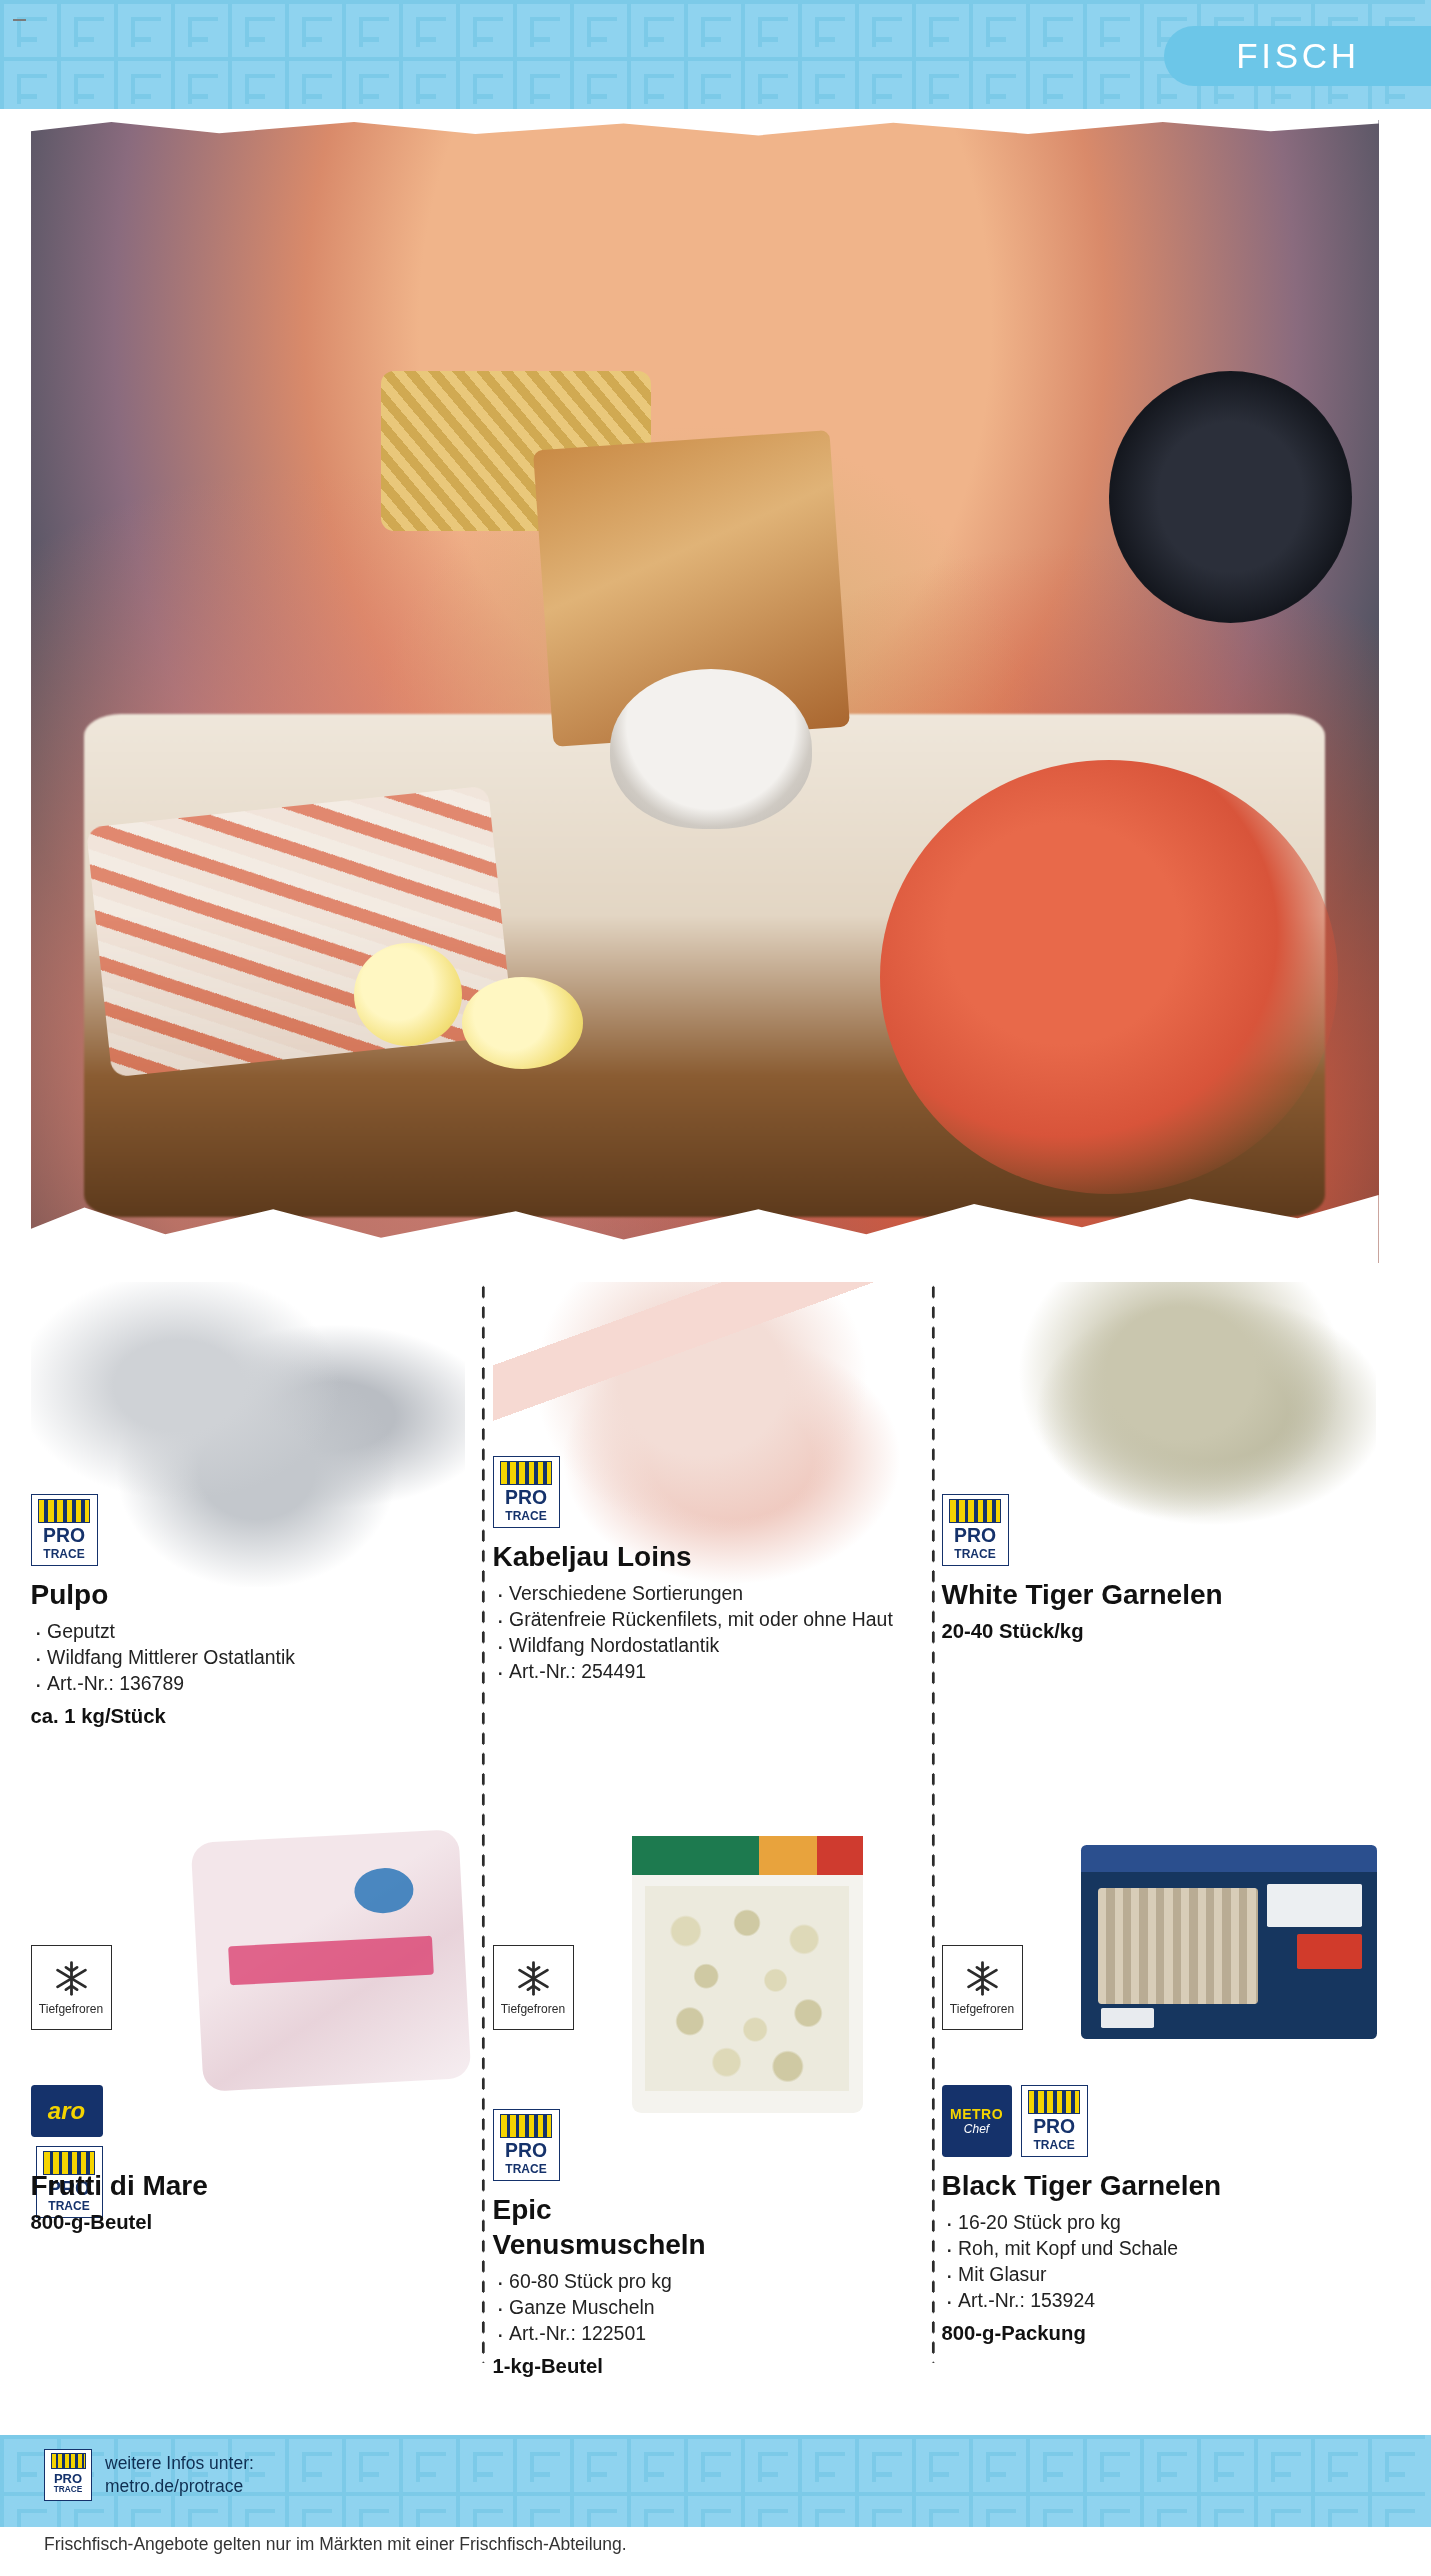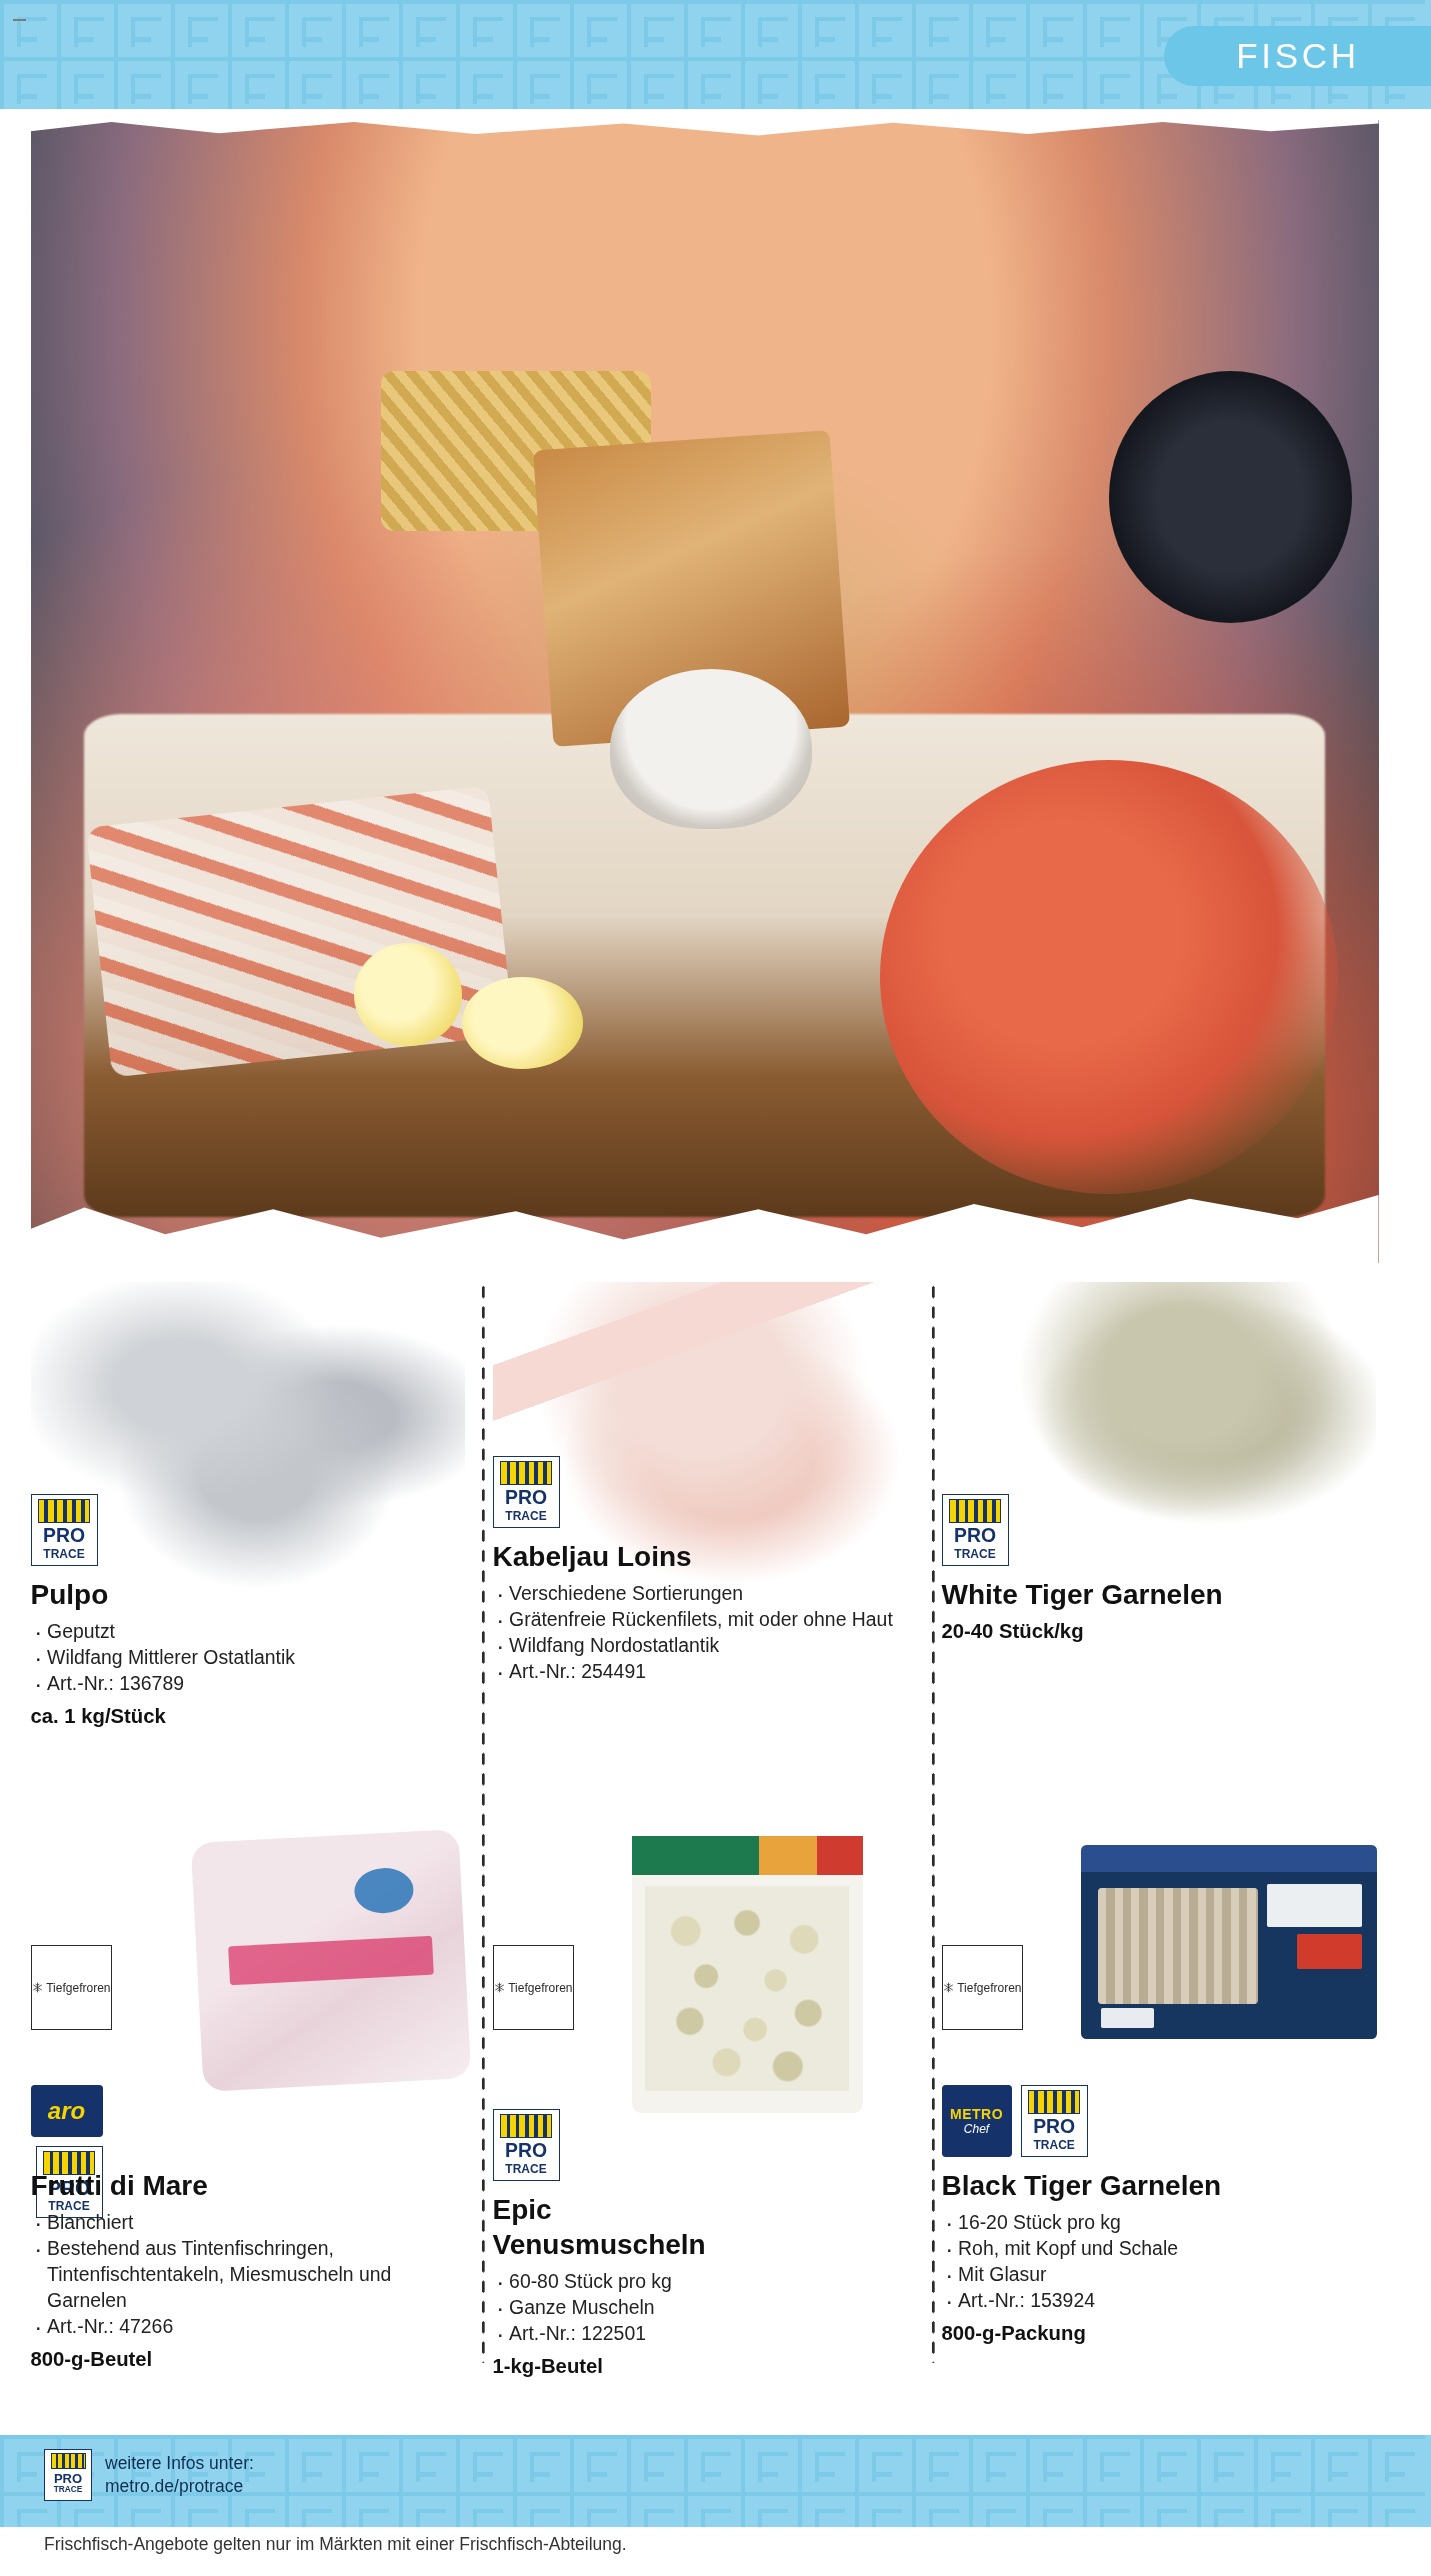--- a/index.html
+++ b/index.html
@@ -188,21 +188,21 @@
     width:70px; height:72px; background:#15326b;
     display:flex; flex-direction:column; align-items:center; justify-content:center;
     border-radius:3.7px;
   }
   .metrobadge .m1 { color:#f5d400; font-size:14px; font-weight:bold; letter-spacing:0.5px;}
   .metrobadge .m2 { color:#ffffff; font-size:12px; font-style:italic; }
 
   
   .frozen {
     width:81px; height:85px; background:#ffffff; border:1.8px solid #2b2b2b;
-    display:flex; flex-direction:row; align-items:center; justify-content:center;
+    display:flex; flex-direction:column; align-items:center; justify-content:center;
     gap:3.7px;
   }
   .frozen svg { display:block; }
   .frozen span { font-size:12px; color:#2b2b2b; }
 
   .prod-title {
     font-size:28px; font-weight:bold; color:#111; margin:0 0 7.4px 0; line-height:1.12;
   }
   .prod-list { margin:0; padding:0; list-style:none; }
   .prod-list li {
@@ -415,25 +415,20 @@
         <span>aro</span>
       </div>
       <div class="protrace">
         <div class="bars"></div>
         <div class="t1">PRO</div>
         <div class="t2">TRACE</div>
       </div>
     </div>
     <div class="textblock" style="top:334px;">
       <div class="prod-title">Frutti di Mare</div>
-      <ul class="prod-list">
-        <li>Blanchiert</li>
-        <li>Bestehend aus Tintenfischringen, Tintenfischtentakeln, Miesmuscheln und Garnelen</li>
-        <li>Art.-Nr.: 47266</li>
-      </ul>
       <div class="prod-unit">800-g-Beutel</div>
     </div>
   </div>
 
   <div class="cell col2 row2">
     <div class="prod-img" style="left:139px; width:231px; height:277px; background:#f4f3ee; border-radius:9.2px;">
       <div style="position:absolute;left:0;top:0;width:100%;height:14%;background:linear-gradient(90deg,#1d7a4f 0 55%,#e8a33d 55% 80%,#cf3b2f 80% 100%);"></div>
       <div style="position:absolute;left:6%;top:18%;width:88%;height:74%;
         background:
           radial-gradient(circle at 20% 22%, #ded9b8 0 6%, rgba(0,0,0,0) 7%),

